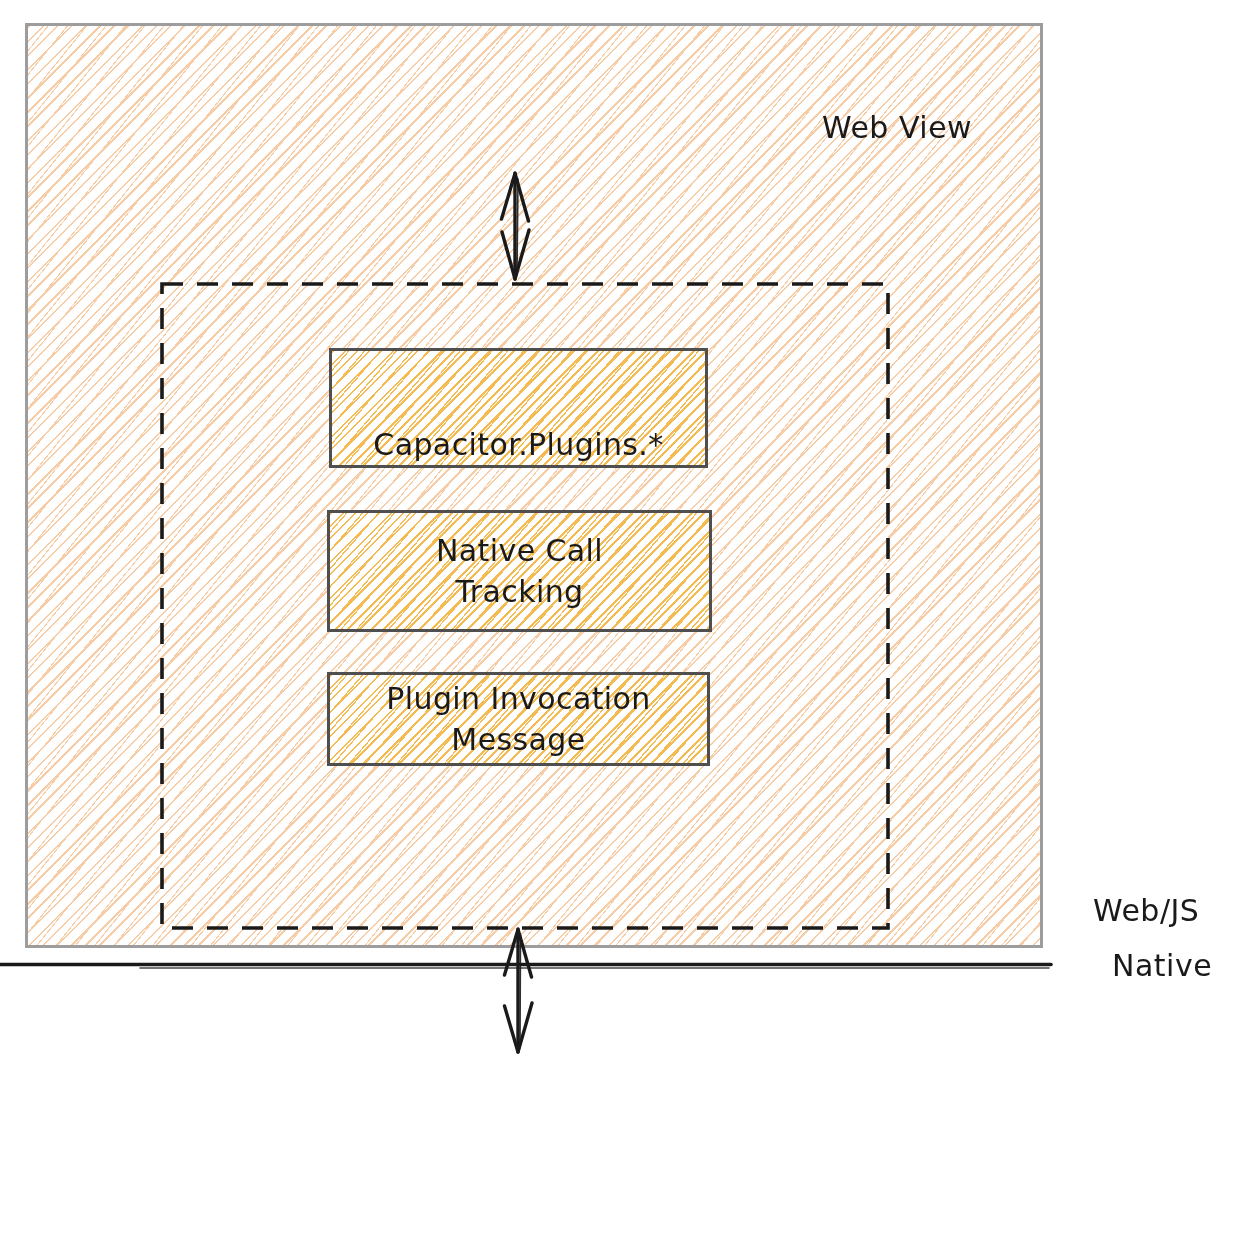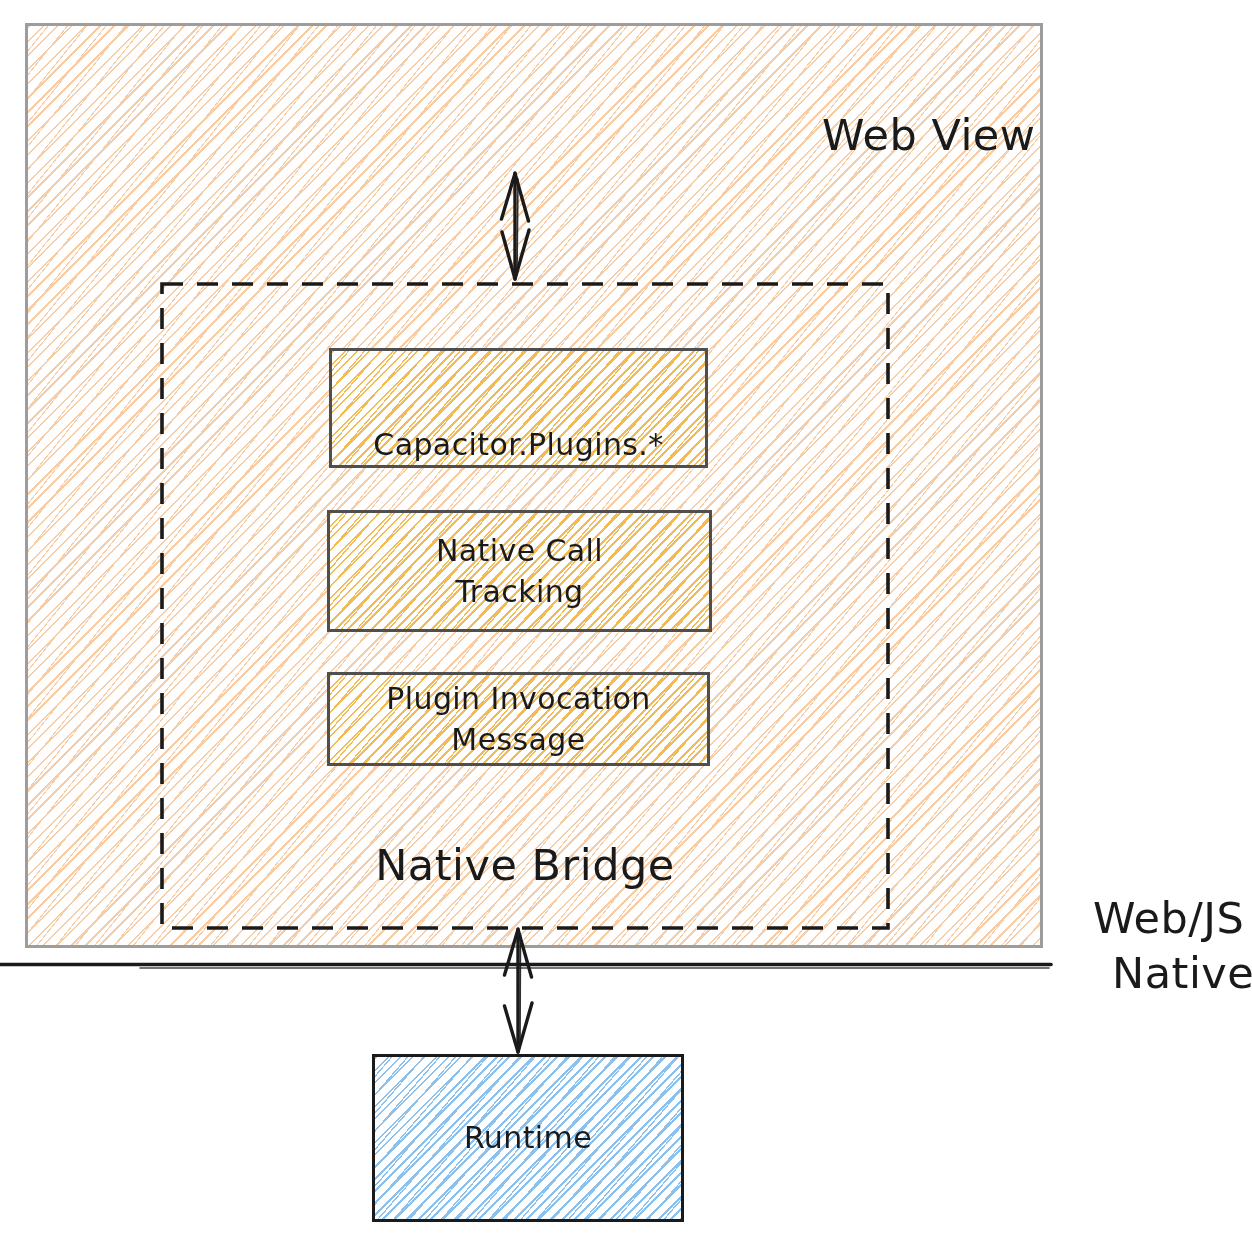--- a/index.html
+++ b/index.html
@@ -80,21 +80,21 @@
   }
   .dashed-border rect {
     fill: none;
     stroke: var(--ink);
     stroke-width: 3.6;
     stroke-dasharray: 21 14;
   }
 
   
   .region-label {
-    font-size: 43px;
+    font-size: 30px;
     letter-spacing: 0.5px;
     white-space: nowrap;
     color: var(--ink);
   }
   .web-view-label  { left: 822px;  top: 110px; }
   .bridge-label    { left: 0; right: 0; top: 558px; text-align: center; position: absolute; }
   .web-js-label    { left: 1093px; top: 893px; }
   .native-label    { left: 1112px; top: 948px; }
 
   
@@ -117,42 +117,38 @@
 
   <div class="abs web-view-region"></div>
 
   <div class="abs region-label web-view-label">Web View</div>
 
 
   <div class="abs bridge-region">
     <svg class="dashed-border" viewBox="0 0 730 648" preserveAspectRatio="none">
       <rect x="2" y="2" width="726" height="644"></rect>
     </svg>
-    <div class="region-label bridge-label">Native Bridge</div>
   </div>
 
   <div class="abs box orange-box capacitor-plugins-box">
     <span class="label">Capacitor.Plugins.*</span>
   </div>
 
   <div class="abs box orange-box native-call-box">
     <span class="label">Native Call Tracking</span>
   </div>
 
   <div class="abs box orange-box plugin-invocation-box">
     <span class="label">Plugin Invocation Message</span>
   </div>
 
   <div class="abs region-label web-js-label">Web/JS</div>
 
   <div class="abs region-label native-label">Native</div>
 
-  <div class="abs box runtime-box">
-    <span class="label">Runtime</span>
-  </div>
 
   <svg class="overlay" viewBox="0 0 1252 1254">
 
     <g>
       <path class="ink-stroke" stroke-width="3.4" d="M515 173 L515 279"></path>
       <path class="ink-stroke" stroke-width="1.6" opacity="0.9" d="M518 179 L517 275"></path>
       <path class="ink-stroke" stroke-width="3.4" d="M501.5 219 L515 173.5 L528.5 221"></path>
       <path class="ink-stroke" stroke-width="3.4" d="M502 232 L515 279 L529 230"></path>
     </g>
 

